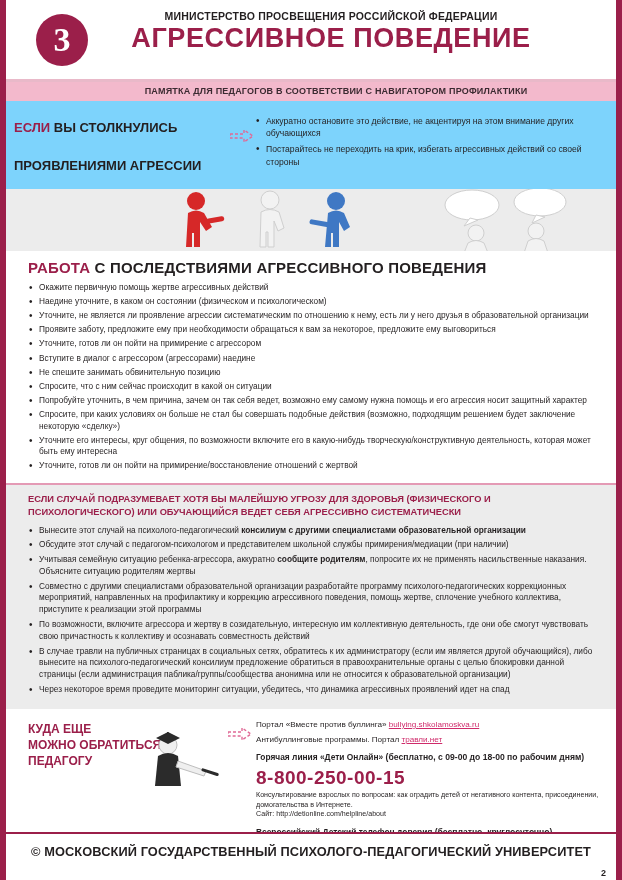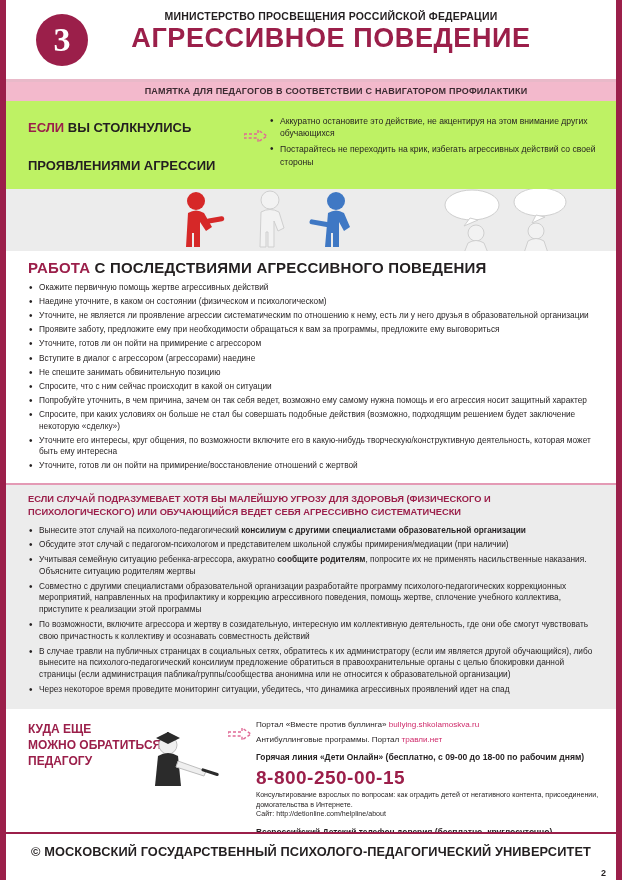--- a/index.html
+++ b/index.html
@@ -64,22 +64,22 @@
     color: #3b2a31;
     font-size: 9px;
     font-weight: bold;
     text-align: center;
     padding: 4px 10px 5px 60px;
     letter-spacing: .2px;
   }
   .sec1 {
     position: relative;
     display: flex;
-    background: #bef264;
-    padding: 12px 14px 4px 22px;
+    background: #7dd3fc;
+    padding: 12px 14px 4px 8px;
     min-height: 88px;
   }
   .sec1-left {
     width: 215px;
     font-size: 13px;
     font-weight: bold;
     color: #9b1f4a;
     line-height: 1.45;
     padding-top: 6px;
   }
@@ -177,21 +177,21 @@
   .grad-figure {
     position: absolute;
     left: 108px; top: 8px;
   }
   .arrow-pink2 {
     width: 28px;
     padding-top: 10px;
   }
   .sec4-right { flex: 1; padding-top: 2px; }
   .ct-line { font-size: 8.1px; line-height: 1.4; margin-bottom: 4px; color: #231f20; }
-  .ct-line .lnk { color: #cf2a6a; }
+  .ct-line .lnk { color: #cf2a6a; text-decoration: underline; }
   .phone {
     font-size: 19px;
     font-weight: bold;
     color: #9b1f4a;
     letter-spacing: .5px;
     margin: 2px 0 3px 0;
     line-height: 1.05;
   }
   .ct-small { font-size: 7.1px; line-height: 1.36; color: #231f20; margin-bottom: 4px; }
   .ct-name { font-size: 8.6px; font-weight: bold; color: #231f20; }
@@ -276,21 +276,21 @@
   </div>
 
   <div class="sec2">
     <h2>
       <span>РАБОТА </span><span class="blk">С ПОСЛЕДСТВИЯМИ АГРЕССИВНОГО ПОВЕДЕНИЯ</span>
     </h2>
     <ul class="bul">
       <li>Окажите первичную помощь жертве агрессивных действий</li>
       <li>Наедине уточните, в каком он состоянии (физическом и психологическом)</li>
       <li>Уточните, не является ли проявление агрессии систематическим по отношению к нему, есть ли у него друзья в образовательной организации</li>
-      <li>Проявите заботу, предложите ему при необходимости обращаться к вам за программы, предложите ему выговориться</li>
+      <li>Проявите заботу, предложите ему при необходимости обращаться к вам за некоторое, предложите ему выговориться</li>
       <li>Уточните, готов ли он пойти на примирение с агрессором</li>
       <li>Вступите в диалог с агрессором (агрессорами) наедине</li>
       <li>Не спешите занимать обвинительную позицию</li>
       <li>Спросите, что с ним сейчас происходит в какой он ситуации</li>
       <li>Попробуйте уточнить, в чем причина, зачем он так себя ведет, возможно ему самому нужна помощь и его агрессия носит защитный характер</li>
       <li>Спросите, при каких условиях он больше не стал бы совершать подобные действия (возможно, подходящим решением будет заключение некоторую «сделку»)</li>
       <li>Уточните его интересы, круг общения, по возможности включите его в какую-нибудь творческую/конструктивную деятельность, которая может быть ему интересна</li>
       <li>Уточните, готов ли он пойти на примирение/восстановление отношений с жертвой</li>
     </ul>
   </div>

